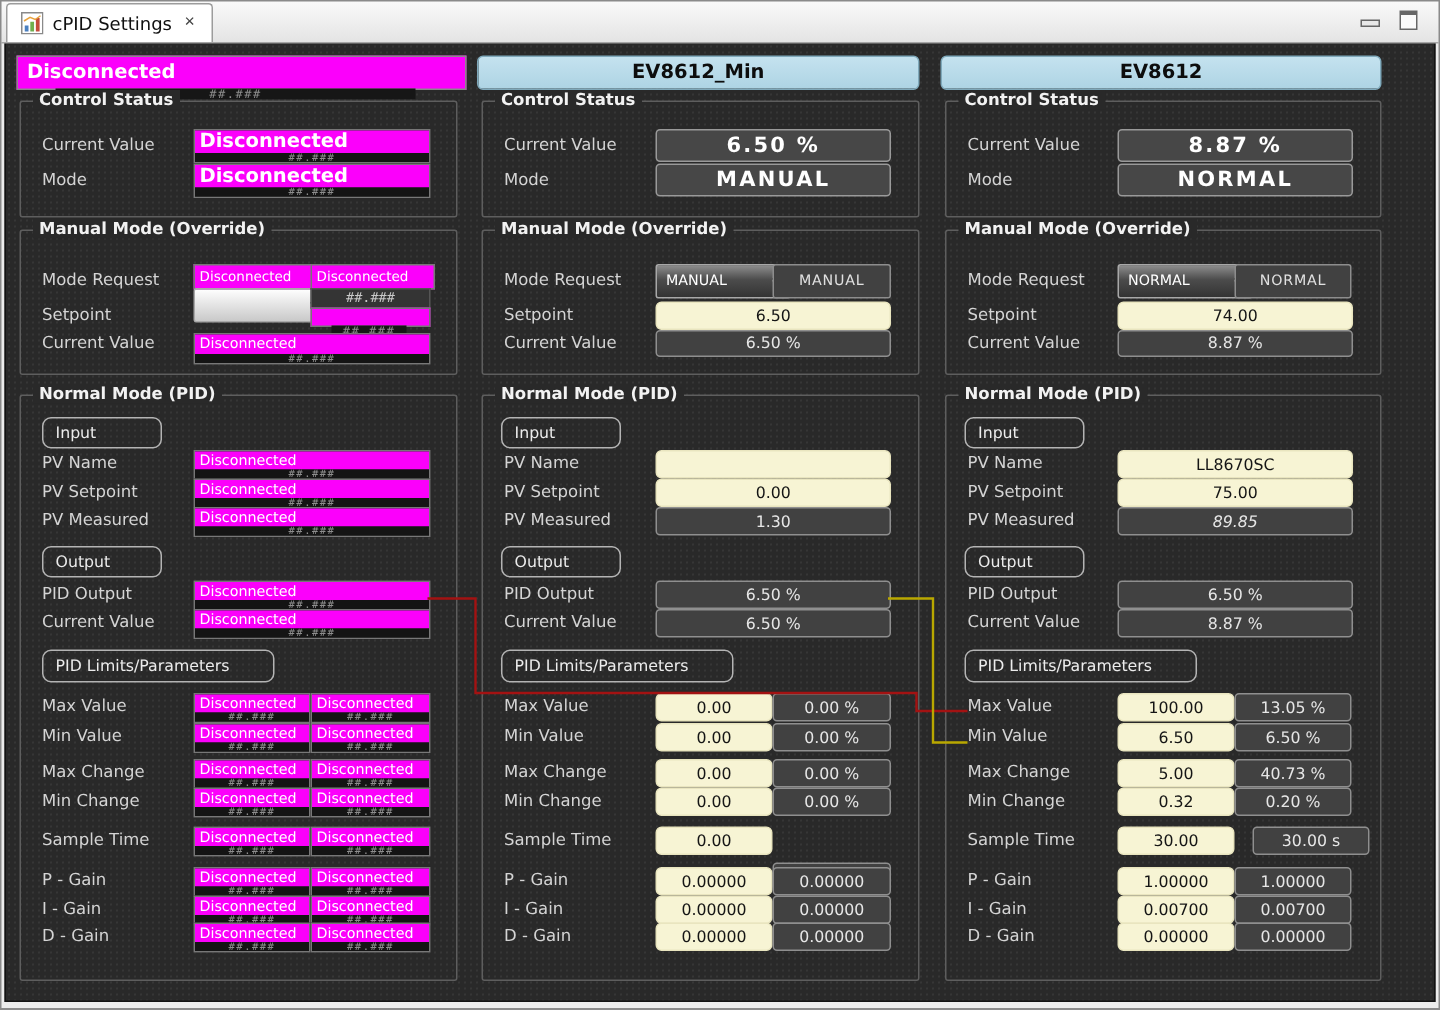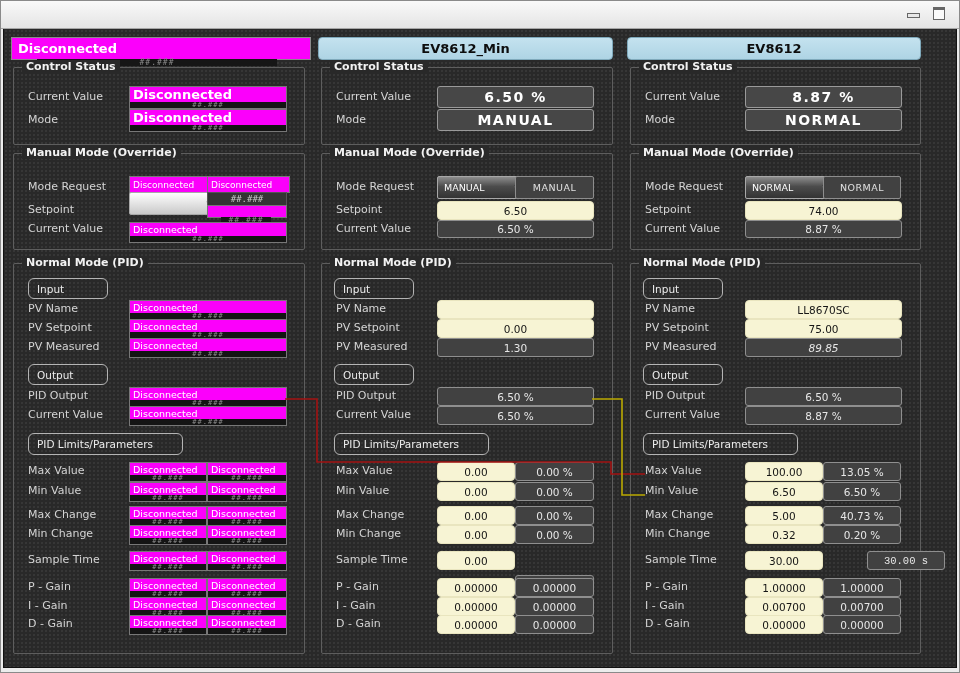--- a/index.html
+++ b/index.html
@@ -62,20 +62,33 @@
   .dd.dark-dd .arrow{color:#111;text-shadow:0 1px 0 #999;}
   .dd.light-dd .arrow{color:#555;}
   .status-box{position:absolute;background:#414141;border:1px solid #8d8d8d;color:#e0e0e0;font-size:9.5px;
     display:flex;align-items:center;justify-content:center;border-radius:2px;letter-spacing:.5px;}
   .connectors{position:absolute;left:0;top:0;pointer-events:none;z-index:20;}
 </style>
 </head>
 <body>
 
 <div class="tabbar">
+  <div class="tab">
+    <span class="tab-icon">
+      <svg width="15" height="15">
+        <rect x="0.5" y="0.5" width="14" height="14" fill="#ffffff" stroke="#8a8a8a"></rect>
+        <rect x="2.5" y="9" width="2.5" height="4" fill="#4a7fbf"></rect>
+        <rect x="6.2" y="6.5" width="2.5" height="6.5" fill="#6fae4e"></rect>
+        <rect x="9.9" y="4" width="2.5" height="9" fill="#c44a3a"></rect>
+        <polyline points="2,6 6,3.5 9.5,5 13,2.5" stroke="#e8a33d" fill="none" stroke-width="1"></polyline>
+      </svg>
+    </span>
+    <span class="tab-label">cPID Settings</span>
+    <span class="tab-close">✕</span>
+  </div>
   <div class="win-controls">
     <span class="win-min"></span>
     <span class="win-max"></span>
   </div>
 </div>
 
 <div class="content-bg" id="stage"></div>
 <svg class="connectors" id="connectors" width="960" height="673">
     <polyline points="285,399 317,399 317,462 611,462 611,474 645,474" fill="none" stroke="#a31212" stroke-width="1.6"></polyline>
     <polyline points="592,399 622,399 622,495 645,495" fill="none" stroke="#b9a800" stroke-width="1.6"></polyline>
@@ -324,21 +337,21 @@
 <div class="cell cream" style="position: absolute; z-index: 5; left: 745px; top: 482px; width: 76px; height: 17px;">6.50</div>
 <div class="cell dark" style="position: absolute; z-index: 5; left: 823px; top: 482px; width: 76px; height: 17px;">6.50 %</div>
 <div class="lbl" style="position: absolute; z-index: 5; left: 645px; top: 506px; width: 110px; height: 17px;">Max Change</div>
 <div class="cell cream" style="position: absolute; z-index: 5; left: 745px; top: 506px; width: 76px; height: 17px;">5.00</div>
 <div class="cell dark" style="position: absolute; z-index: 5; left: 823px; top: 506px; width: 76px; height: 17px;">40.73 %</div>
 <div class="lbl" style="position: absolute; z-index: 5; left: 645px; top: 525px; width: 110px; height: 17px;">Min Change</div>
 <div class="cell cream" style="position: absolute; z-index: 5; left: 745px; top: 525px; width: 76px; height: 17px;">0.32</div>
 <div class="cell dark" style="position: absolute; z-index: 5; left: 823px; top: 525px; width: 76px; height: 17px;">0.20 %</div>
 <div class="lbl" style="position: absolute; z-index: 5; left: 645px; top: 551px; width: 110px; height: 17px;">Sample Time</div>
 <div class="cell cream" style="position: absolute; z-index: 5; left: 745px; top: 551px; width: 76px; height: 17px;">30.00</div>
-<div class="cell dark" style="position: absolute; z-index: 5; left: 867px; top: 551px; width: 76px; height: 17px; font-family: Liberation Mono, monospace;">30.00 s</div>
+<div class="cell dark" style="position: absolute; z-index: 5; left: 835px; top: 551px; width: 76px; height: 17px;">30.00 s</div>
 <div class="lbl" style="position: absolute; z-index: 5; left: 645px; top: 578px; width: 110px; height: 17px;">P - Gain</div>
 <div class="cell cream" style="position: absolute; z-index: 5; left: 745px; top: 578px; width: 76px; height: 17px;">1.00000</div>
 <div class="cell dark" style="position: absolute; z-index: 5; left: 823px; top: 578px; width: 76px; height: 17px;">1.00000</div>
 <div class="lbl" style="position: absolute; z-index: 5; left: 645px; top: 597px; width: 110px; height: 17px;">I - Gain</div>
 <div class="cell cream" style="position: absolute; z-index: 5; left: 745px; top: 597px; width: 76px; height: 17px;">0.00700</div>
 <div class="cell dark" style="position: absolute; z-index: 5; left: 823px; top: 597px; width: 76px; height: 17px;">0.00700</div>
 <div class="lbl" style="position: absolute; z-index: 5; left: 645px; top: 615px; width: 110px; height: 17px;">D - Gain</div>
 <div class="cell cream" style="position: absolute; z-index: 5; left: 745px; top: 615px; width: 76px; height: 17px;">0.00000</div>
 <div class="cell dark" style="position: absolute; z-index: 5; left: 823px; top: 615px; width: 76px; height: 17px;">0.00000</div>
 

